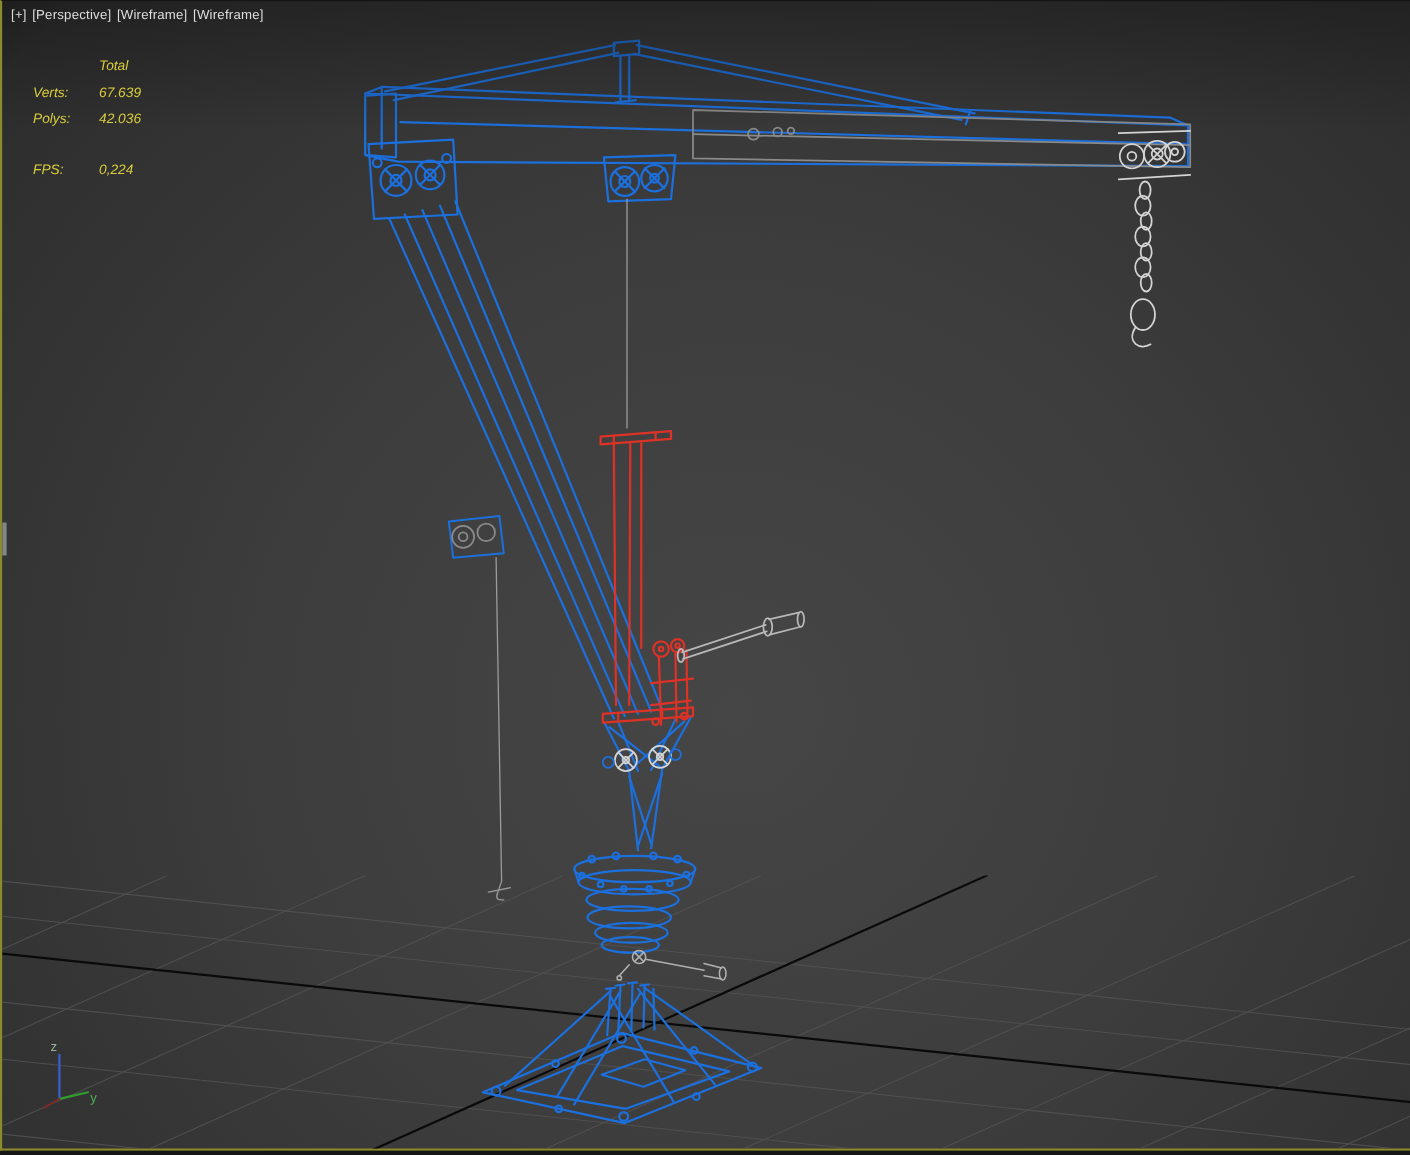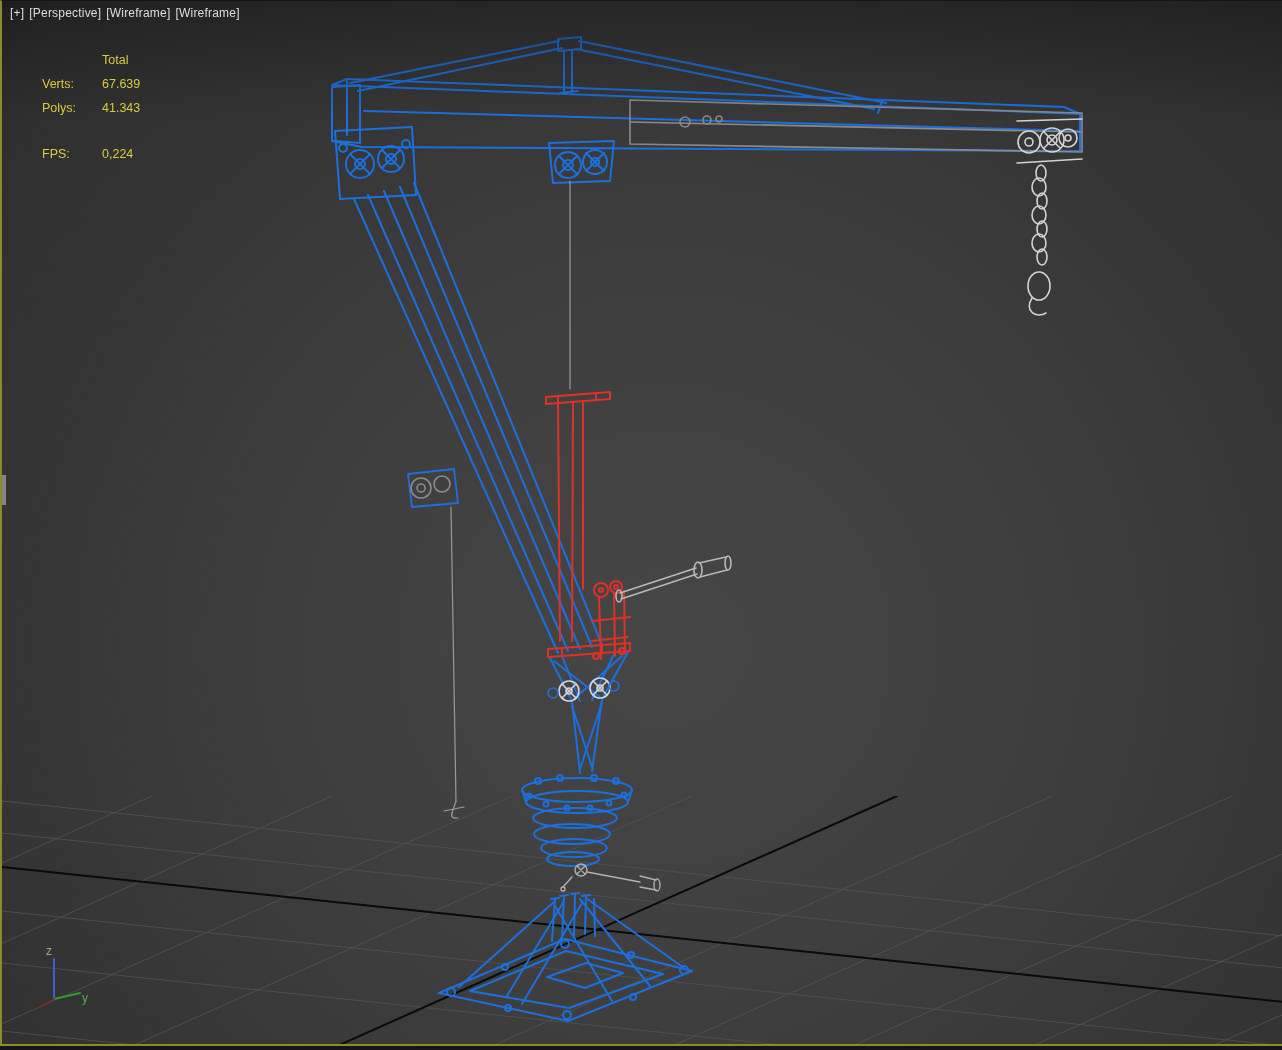--- a/index.html
+++ b/index.html
@@ -18,22 +18,22 @@
     border-bottom:2px solid var(--border-active);
     border-top:1px solid #141414;
     overflow:hidden;
     background:radial-gradient(ellipse at 52% 62%, #464646 0%, #3d3d3d 45%, #2d2d2d 95%, #262626 100%);
   }
   .vp-topshade{position:absolute;left:0;top:0;width:100%;height:120px;
     background:linear-gradient(180deg, rgba(20,20,20,.45) 0%, rgba(20,20,20,0) 100%);pointer-events:none;}
   svg.scene{position:absolute;left:0;top:0;}
   .vp-label{position:absolute;left:8px;top:5px;font-size:12px;color:var(--label-text);letter-spacing:.2px;}
   .vp-label span{margin-right:5px;cursor:default;}
-  .stats{position:absolute;left:40px;top:52px;font-size:12.5px;color:var(--stats-yellow);
-    display:grid;grid-template-columns:60px auto;row-gap:10px;column-gap:0;line-height:14px;}
+  .stats{position:absolute;left:28px;top:52px;font-size:12.5px;color:var(--stats-yellow);
+    display:grid;grid-template-columns:60px auto;row-gap:10px;column-gap:0;line-height:14px;font-style:italic;}
   .stats .spacer{grid-column:1 / span 2;height:12px;}
   .edge-tick{position:absolute;left:0;top:474px;width:4px;height:30px;background:#9a9a9a;opacity:.8;}
   .wire{fill:none;stroke-linecap:round;stroke-linejoin:round;}
 </style>
 </head>
 <body>
 
 <div class="screen">
   <div class="viewport">
 
@@ -287,21 +287,21 @@
     <div class="vp-label">
       <span>[+]</span><span>[Perspective]</span><span>[Wireframe]</span><span>[Wireframe]</span>
     </div>
 
     <div class="stats">
       <span></span>
       <span>Total</span>
       <span>Verts:</span>
       <span>67.639</span>
       <span>Polys:</span>
-      <span>41.343</span>
+      <span>42.036</span>
       <span class="spacer"></span>
       <span>FPS:</span>
       <span>0,224</span>
     </div>
 
     <div class="edge-tick"></div>
   </div>
 </div>
 
 </body></html>

